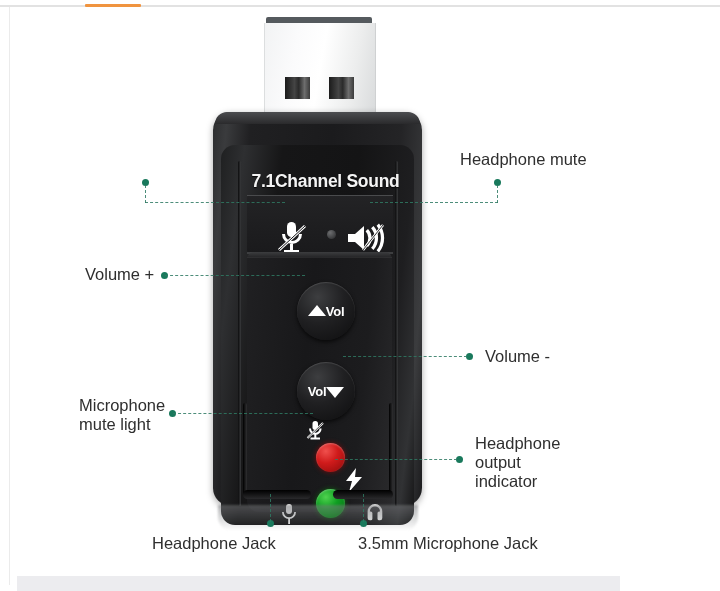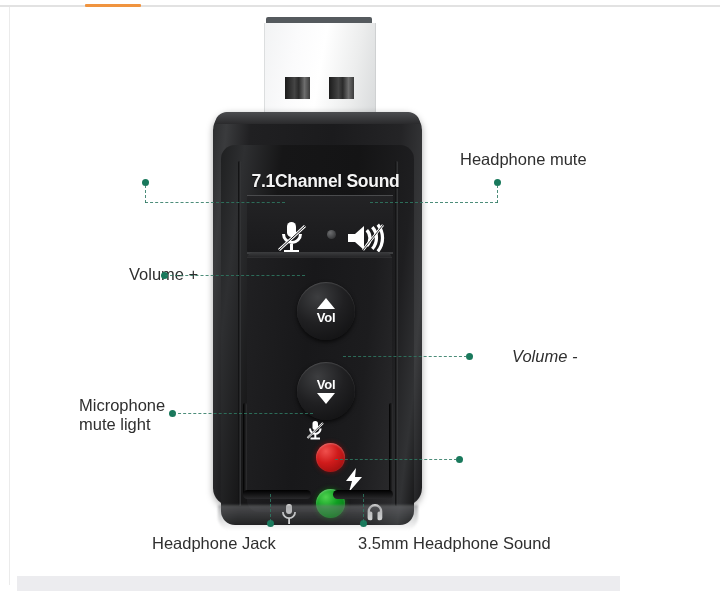--- a/index.html
+++ b/index.html
@@ -62,21 +62,21 @@
   
   .icon-mic-mute{position:absolute;left:55px;top:75px;width:32px;height:34px;}
   .icon-spk-mute{position:absolute;left:125px;top:78px;width:40px;height:30px;}
   .led-small{position:absolute;left:106px;top:85px;width:9px;height:9px;border-radius:50%;
     background:radial-gradient(circle at 35% 30%,#6d6e70,#3a3b3d 70%,#2a2a2c);}
 
   
   .vol-btn{position:absolute;width:58px;height:58px;border-radius:50%;
     background:radial-gradient(circle at 36% 26%,#3d3e40 0%,#202022 46%,#0d0d0e 100%);
     box-shadow:0 2px 4px rgba(0,0,0,.7), inset 0 1px 1px rgba(255,255,255,.14);
-    display:flex;flex-direction:column;align-items:center;justify-content:center;}
+    display:flex;flex-direction:row;align-items:center;justify-content:center;}
   .vol-up{left:76px;top:137px;}
   .vol-dn{left:76px;top:217px;}
   .vol-label{color:#fff;font-size:13px;font-weight:bold;line-height:13px;letter-spacing:-0.2px;}
   .tri{width:0;height:0;}
   .tri-up{border-left:9px solid transparent;border-right:9px solid transparent;border-bottom:11px solid #fff;margin-bottom:2px;}
   .tri-dn{border-left:9px solid transparent;border-right:9px solid transparent;border-top:11px solid #fff;margin-top:2px;}
 
   
   .icon-mic-small{position:absolute;left:85px;top:275px;width:19px;height:20px;}
   .icon-bolt{position:absolute;left:123px;top:323px;width:20px;height:24px;}
@@ -236,37 +236,40 @@
 
   <div class="dot" style="left:142px;top:179px;"></div>
   <div class="dash-v" style="left:145px;top:185px;height:18px;"></div>
   <div class="dash-h" style="left:145px;top:202px;width:140px;"></div>
 
   <div class="lbl" style="left:460px;top:150px;">Headphone mute</div>
   <div class="dot" style="left:494px;top:179px;"></div>
   <div class="dash-v" style="left:497px;top:185px;height:18px;"></div>
   <div class="dash-h" style="left:370px;top:202px;width:128px;"></div>
 
-  <div class="lbl" style="left:85px;top:265px;margin-left:44px;">Volume +</div>
+  <div class="lbl" style="left:85px;top:265px;">Volume +</div>
   <div class="dot" style="left:161px;top:272px;"></div>
   <div class="dash-h" style="left:165px;top:275px;width:140px;"></div>
 
-  <div class="lbl" style="left:512px;top:347px;font-style:italic;">Volume -</div>
+  <div class="lbl" style="left:485px;top:347px;">Volume -</div>
   <div class="dot" style="left:466px;top:353px;"></div>
   <div class="dash-h" style="left:343px;top:356px;width:124px;"></div>
 
   <div class="lbl" style="left:79px;top:396px;">Microphone
 mute light</div>
   <div class="dot" style="left:169px;top:410px;"></div>
   <div class="dash-h" style="left:173px;top:413px;width:140px;"></div>
 
+  <div class="lbl" style="left:475px;top:434px;">Headphone
+output
+indicator</div>
   <div class="dot" style="left:456px;top:456px;"></div>
   <div class="dash-h" style="left:335px;top:459px;width:122px;"></div>
 
   <div class="lbl" style="left:152px;top:534px;">Headphone Jack</div>
   <div class="dot" style="left:267px;top:520px;"></div>
   <div class="dash-v" style="left:270px;top:494px;height:28px;"></div>
 
-  <div class="lbl" style="left:358px;top:534px;">3.5mm Headphone Sound</div>
+  <div class="lbl" style="left:358px;top:534px;">3.5mm Microphone Jack</div>
   <div class="dot" style="left:360px;top:520px;"></div>
   <div class="dash-v" style="left:363px;top:494px;height:28px;"></div>
 
 </div>
 
 </body></html>

